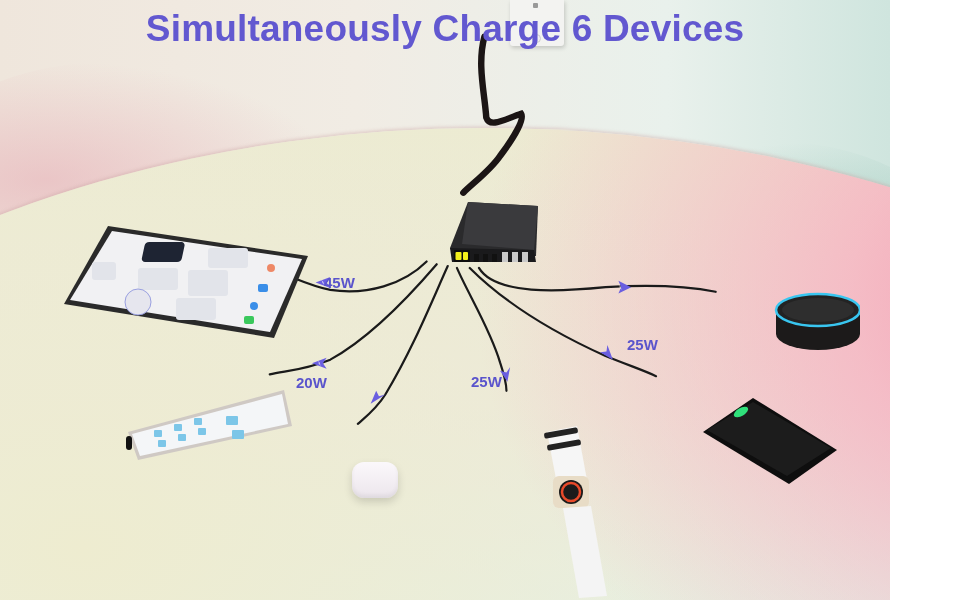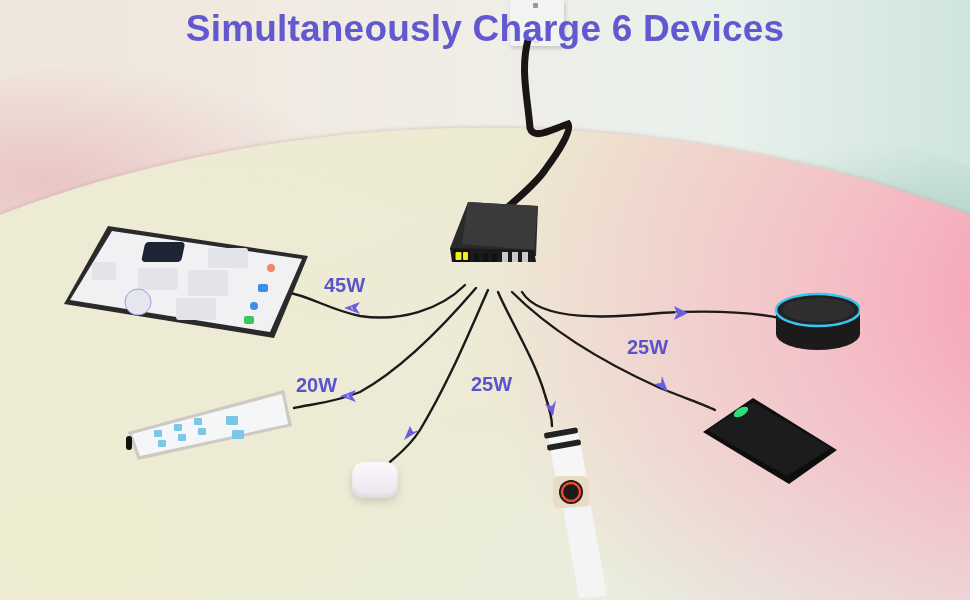--- a/index.html
+++ b/index.html
@@ -1,17 +1,17 @@
 <!DOCTYPE html>
 <html><head>
 <meta charset="utf-8">
 <style>
   html,body{margin:0;padding:0;}
   body{width:970px;height:600px;overflow:hidden;position:relative;font-family:"Liberation Sans",sans-serif;}
-  .scene{position:absolute;inset:0;width:970px;height:600px;overflow:hidden;
+  .scene{position:absolute;inset:0;width:890px;height:600px;overflow:hidden;
     background:linear-gradient(90deg,#efe6dc 0%,#f1ece4 40%,#e9f1ec 75%,#cfe5de 100%);}
   .wall-glow{position:absolute;left:-80px;top:60px;width:420px;height:200px;border-radius:50%;
     background:radial-gradient(ellipse at 30% 60%,rgba(230,170,180,.55),rgba(230,170,180,0) 70%);}
   .wall-glow-r{position:absolute;right:-60px;top:140px;width:380px;height:200px;border-radius:50%;
     background:radial-gradient(ellipse at 70% 60%,rgba(140,190,175,.6),rgba(140,190,175,0) 70%);}
   .table{position:absolute;left:-520px;top:128px;width:2010px;height:1400px;border-radius:50%;
     background:
       radial-gradient(ellipse at 82% 12%,rgba(246,140,170,.95) 0%,rgba(248,170,190,.7) 12%,rgba(248,200,205,0) 28%),
       radial-gradient(ellipse at 30% 30%,rgba(238,236,208,1) 0%,rgba(238,236,210,.6) 20%,rgba(238,236,210,0) 40%),
       linear-gradient(180deg,#ecebd2 0%,#ece9dc 20%,#e2f3ea 40%,#d8f5ec 60%);
@@ -25,21 +25,21 @@
   svg.cables{position:absolute;inset:0;z-index:6;}
   .hub{position:absolute;left:448px;top:198px;width:92px;height:92px;z-index:8;}
   .device{position:absolute;z-index:7;}
   .tablet{left:58px;top:220px;width:256px;height:120px;}
   .phone{left:114px;top:384px;width:180px;height:78px;}
   .airpods{left:352px;top:462px;width:46px;height:36px;border-radius:12px;
     background:linear-gradient(180deg,#fbf8fb,#ece6ec);box-shadow:0 4px 8px rgba(0,0,0,.15),inset 0 -3px 4px rgba(0,0,0,.06);}
   .watch{left:535px;top:420px;width:90px;height:180px;}
   .powerbank{left:697px;top:396px;width:142px;height:90px;}
   .speaker{left:774px;top:290px;width:86px;height:62px;}
-  .label{position:absolute;font-weight:bold;font-size:20px;color:#5a54cc;z-index:15;}
+  .label{position:absolute;font-weight:bold;font-size:15px;color:#5a54cc;z-index:15;}
 </style>
 </head>
 <body>
 
 <div class="scene">
   <div class="wall-glow"></div>
   <div class="wall-glow-r"></div>
   <div class="table"></div>
 
   <div class="outlet">

